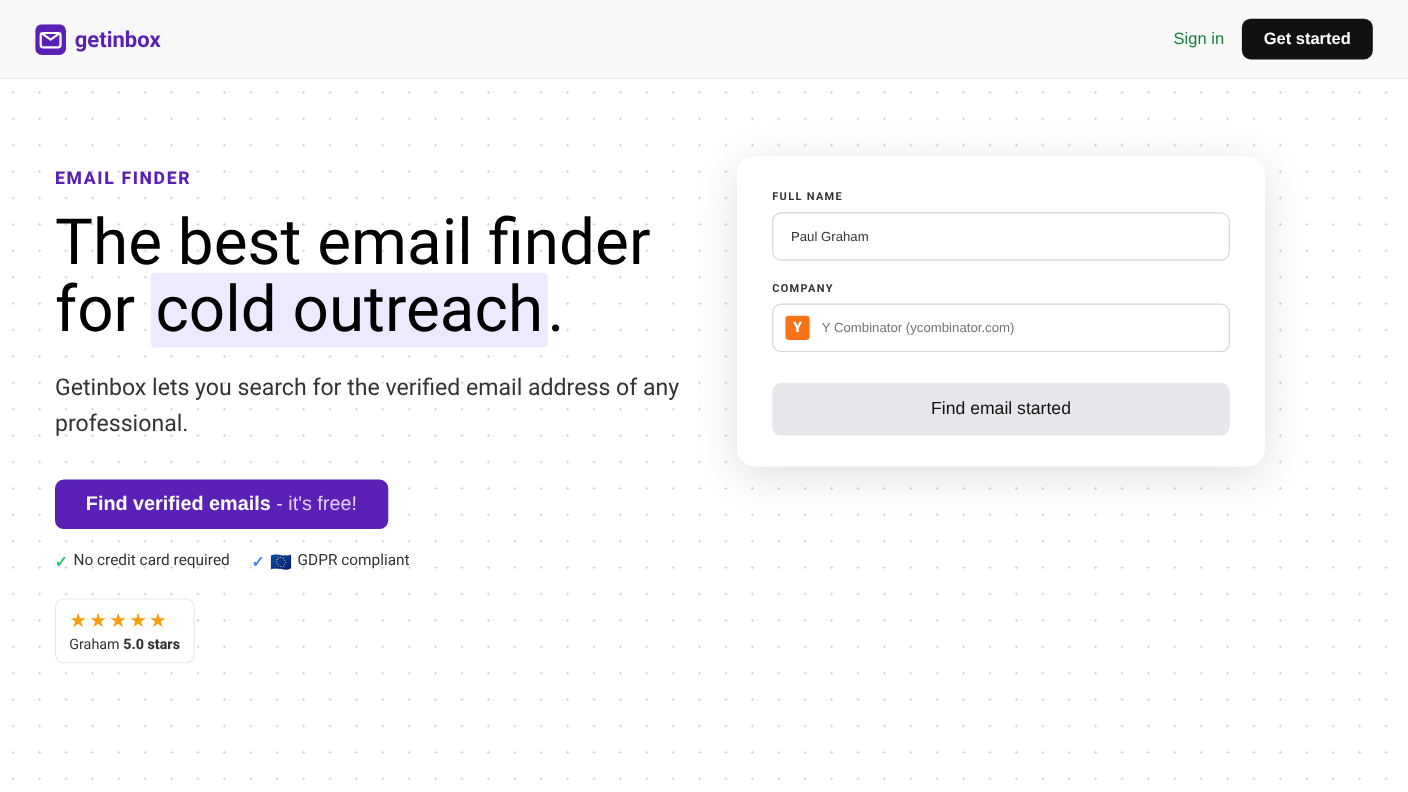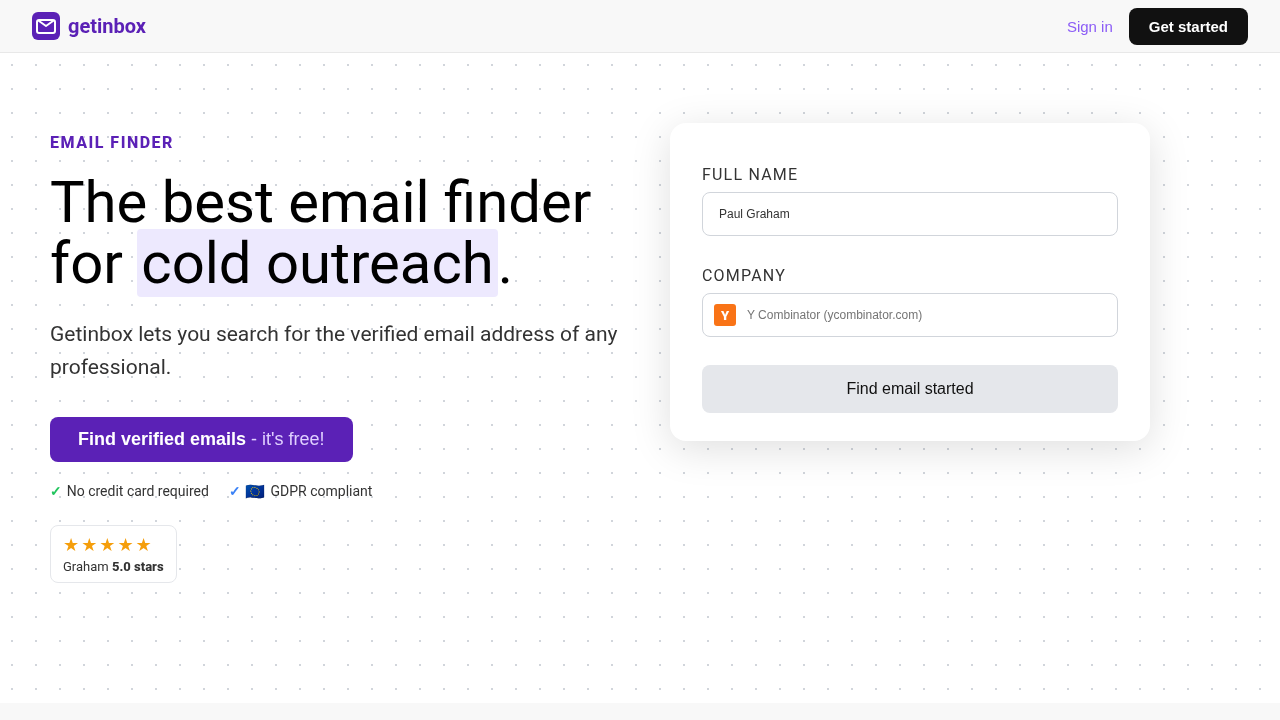--- a/index.html
+++ b/index.html
@@ -9,21 +9,21 @@
       min-height: 720px;
     }
 
     
     .navbar {
       background: #f8f8f8;
       display: flex;
       align-items: center;
       justify-content: space-between;
       padding: 0 32px;
-      height: 53px;
+      height: 72px;
       border-bottom: 1px solid #e8e8e8;
     }
     .logo-area {
       display: flex;
       align-items: center;
       gap: 8px;
     }
     .logo-icon {
       width: 28px;
       height: 28px;
@@ -33,21 +33,21 @@
       font-weight: 700;
       color: #5b21b6;
     }
     .nav-right {
       display: flex;
       align-items: center;
       gap: 16px;
     }
     .signin-btn {
       font-size: 15px;
-      color: #8b5cf6;
+      color: #15803d;
       background: none;
       border: none;
       cursor: pointer;
       font-weight: 500;
     }
     .get-started-btn {
       background: #111;
       color: #fff;
       border: none;
       border-radius: 8px;
@@ -166,28 +166,27 @@
       flex: 0 0 480px;
       padding-top: 10px;
     }
     .form-card {
       background: #fff;
       border-radius: 16px;
       padding: 32px 32px 28px 32px;
       box-shadow: 0 8px 40px rgba(0,0,0,0.13);
     }
     .form-label {
-      font-size: 16px;
-      font-weight: 400;
+      font-size: 10px;
+      font-weight: 700;
       letter-spacing: 1.2px;
       text-transform: uppercase;
       color: #333;
       margin-bottom: 8px;
       display: block;
-      margin-top: 10px;
     }
     .form-input {
       width: 100%;
       border: 1.5px solid #d1d5db;
       border-radius: 8px;
       padding: 14px 16px;
       font-size: 12px;
       color: #333;
       background: #fff;
       margin-bottom: 20px;

